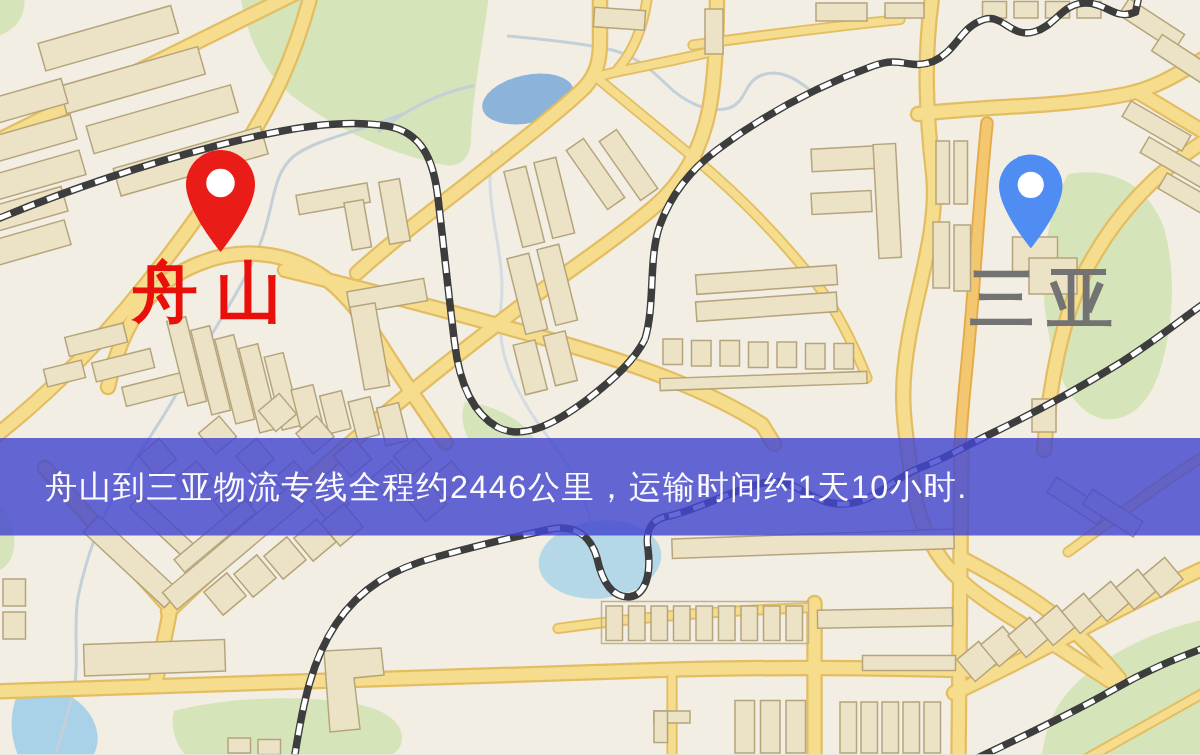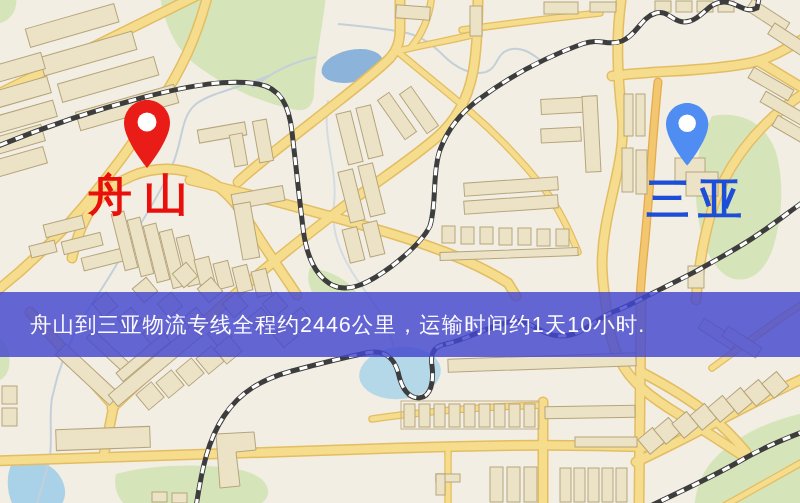--- a/index.html
+++ b/index.html
@@ -2,21 +2,21 @@
 <html><head>
 <meta charset="utf-8">
 <style>
   html,body{margin:0;padding:0;background:#ddd;}
   .stage{position:relative;width:800px;height:503px;overflow:hidden;
          font-family:"Liberation Sans","DejaVu Sans",sans-serif;background:#f2eee3;}
   .stage svg{position:absolute;left:0;top:0;}
   .pin-label{position:absolute;font-family:"Liberation Serif","DejaVu Serif",serif;
              font-weight:bold;font-size:44px;line-height:1;white-space:nowrap;}
   .pin-label.origin{left:88px;top:174px;letter-spacing:12px;color:#e90f0b;}
-  .pin-label.dest{left:646px;top:178px;letter-spacing:8px;color:#1d4ed8;}
+  .pin-label.dest{left:646px;top:178px;letter-spacing:8px;color:#737373;}
   .banner{position:absolute;left:0;top:292px;width:800px;height:65px;
           background:rgba(67,71,208,0.82);display:flex;align-items:center;}
   .banner-text{padding-left:30px;font-size:21.5px;letter-spacing:1px;color:#fbfaff;}
 </style>
 </head>
 <body>
 
 <div class="stage">
 
 <svg width="800" height="503" viewBox="0 0 800 503">

